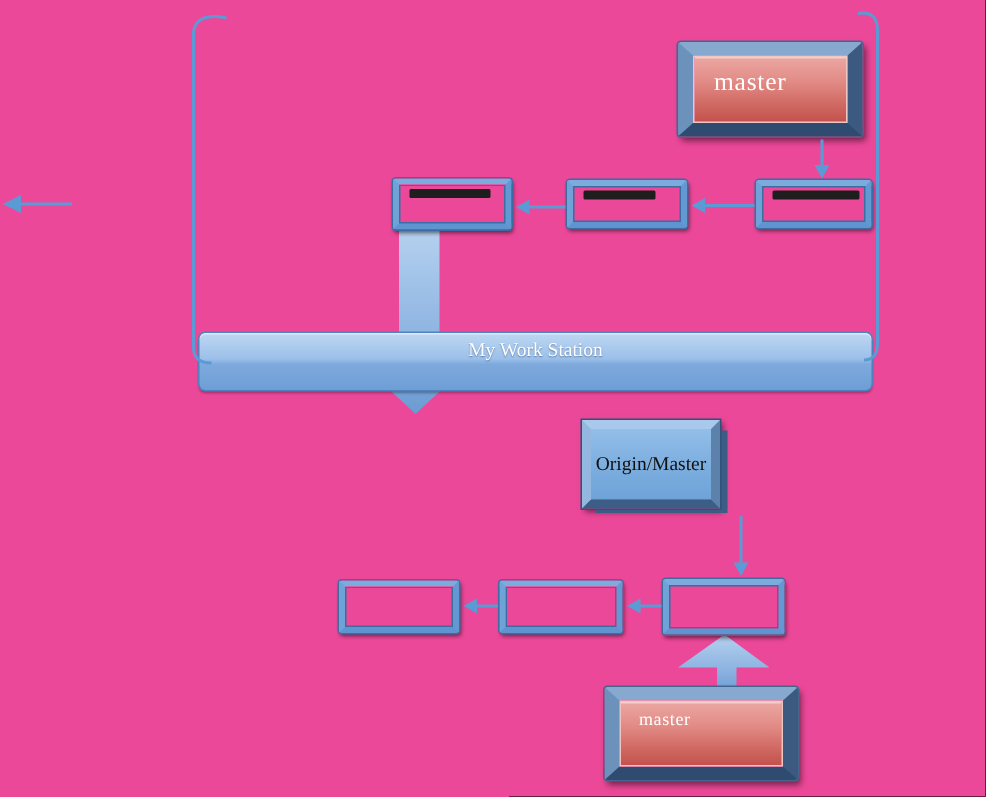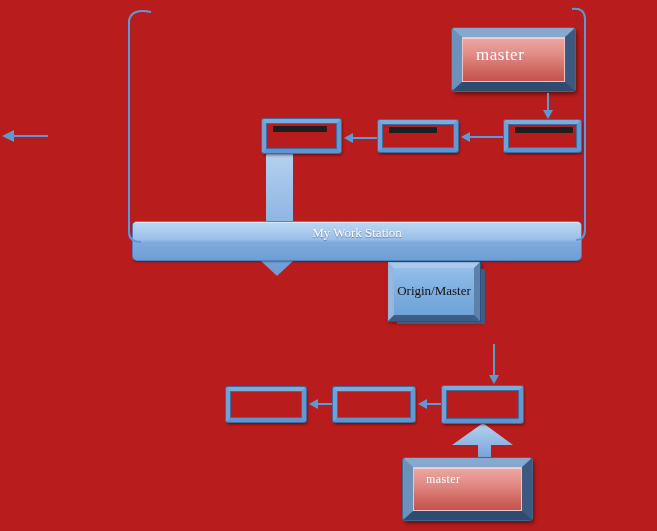--- a/index.html
+++ b/index.html
@@ -1,17 +1,17 @@
 <!DOCTYPE html>
 <html><head>
 <meta charset="utf-8">
 <style>
   html,body{margin:0;padding:0;background:#000;}
   #stage{
-    position:relative;width:657px;height:531px;background:#b91c1c;
+    position:relative;width:657px;height:531px;background:#ec4899;
     overflow:hidden;font-family:"Liberation Serif","DejaVu Serif",serif;
   }
   
   .stage-box{
     position:absolute;z-index:2;border:4px solid;box-sizing:border-box;
     border-color:#7cabdd #6399d3 #5e94cf #6fa3d8;border-radius:2px;
     box-shadow:inset 0 0 0 1px #3e6ca2,0 0 0 1px #3e6ca2,1px 2px 3px rgba(0,0,0,.55);
     background:transparent;
   }
   .smudge{position:absolute;top:3px;left:7px;height:6px;background:#1e1e1e;border-radius:1px;filter:blur(.4px);}
@@ -26,21 +26,21 @@
     width:100%;height:100%;box-sizing:border-box;
     background:linear-gradient(180deg,#eba7a2 0%,#e28b86 38%,#d16a64 72%,#c4524e 100%);
     border:1px solid #edc5c2;box-shadow:inset 0 1px 0 rgba(255,255,255,.45);
     color:#ffffff;
   }
   .master-label-lg{display:block;padding:7px 0 0 13px;font-size:17px;letter-spacing:.5px;}
   .master-label-sm{display:block;padding:4px 0 0 12px;font-size:12px;letter-spacing:.4px;}
   
   .origin-box{
     position:absolute;z-index:2;box-sizing:border-box;
-    left:388px;top:262px;width:92px;height:59px;
+    left:388px;top:280px;width:92px;height:59px;
     border:6px solid;border-color:#a9c9ec #5c82ab #3c5e86 #93b7de;
     outline:1px solid #30517a;
     background:linear-gradient(180deg,#93bee9 0%,#7badde 55%,#6fa3d8 100%);
     box-shadow:7px 5px 0 -2px #3a5c85,2px 2px 4px rgba(0,0,0,.5);
     color:#111;font-size:13px;text-align:center;
   }
   .origin-box .lbl{display:block;line-height:46px;}
   
   .ws-bar{
     position:absolute;z-index:3;left:133px;top:222px;width:448px;height:38px;

